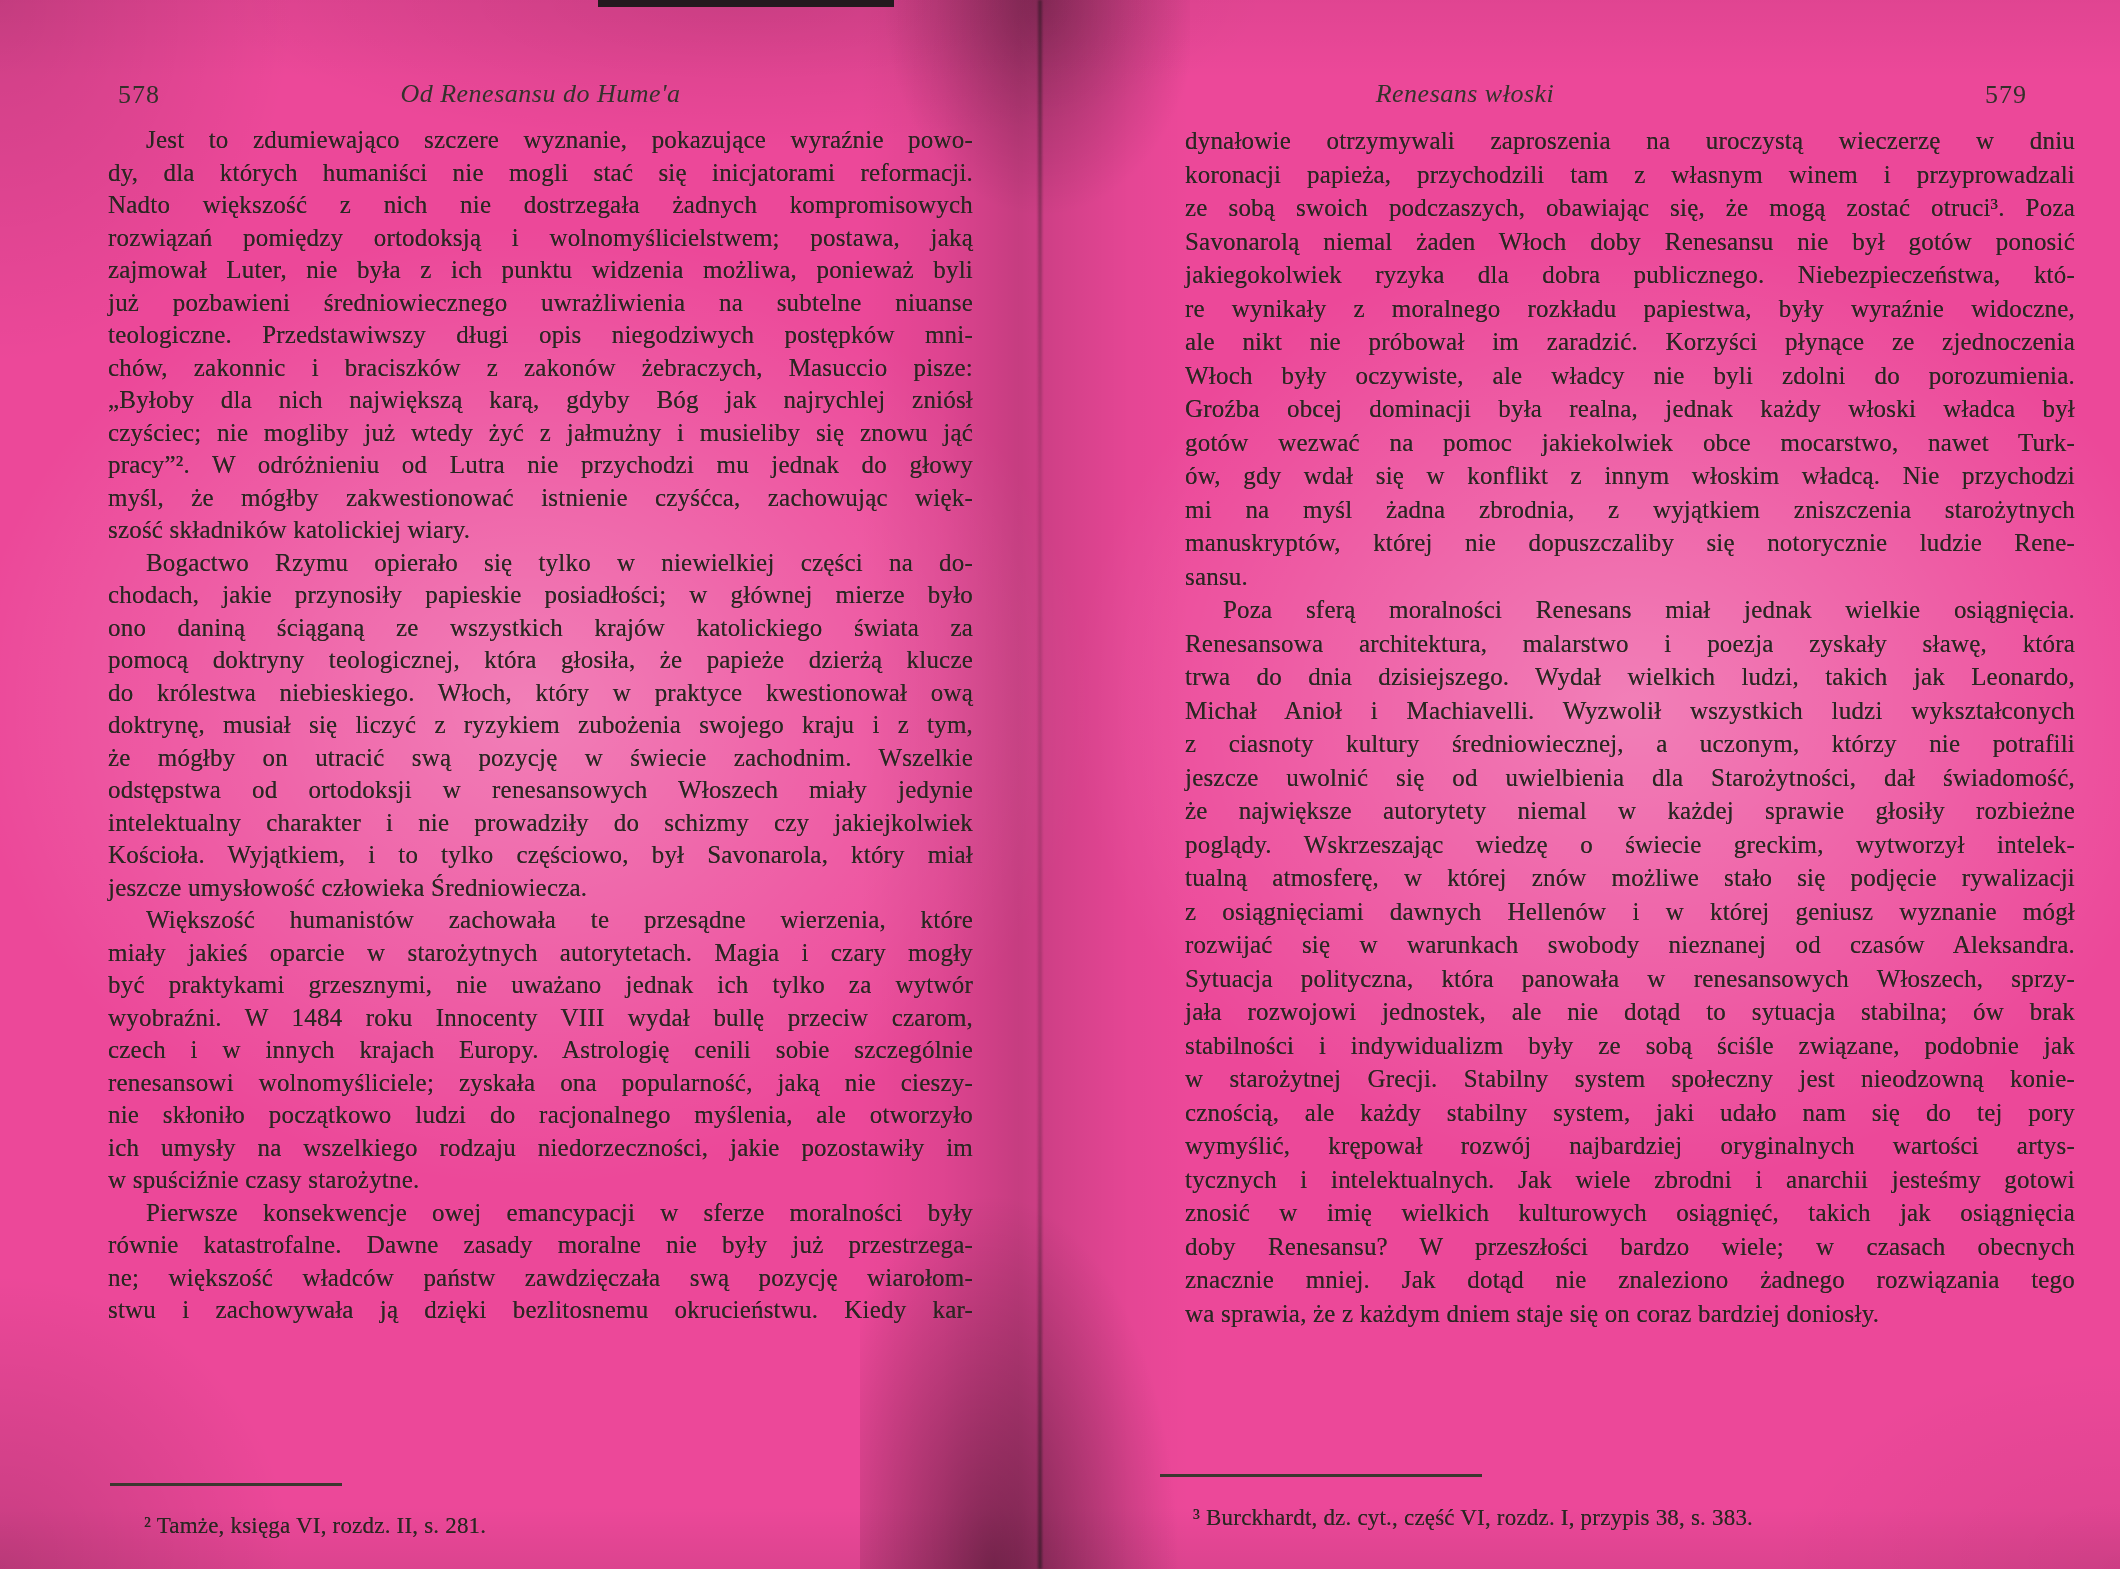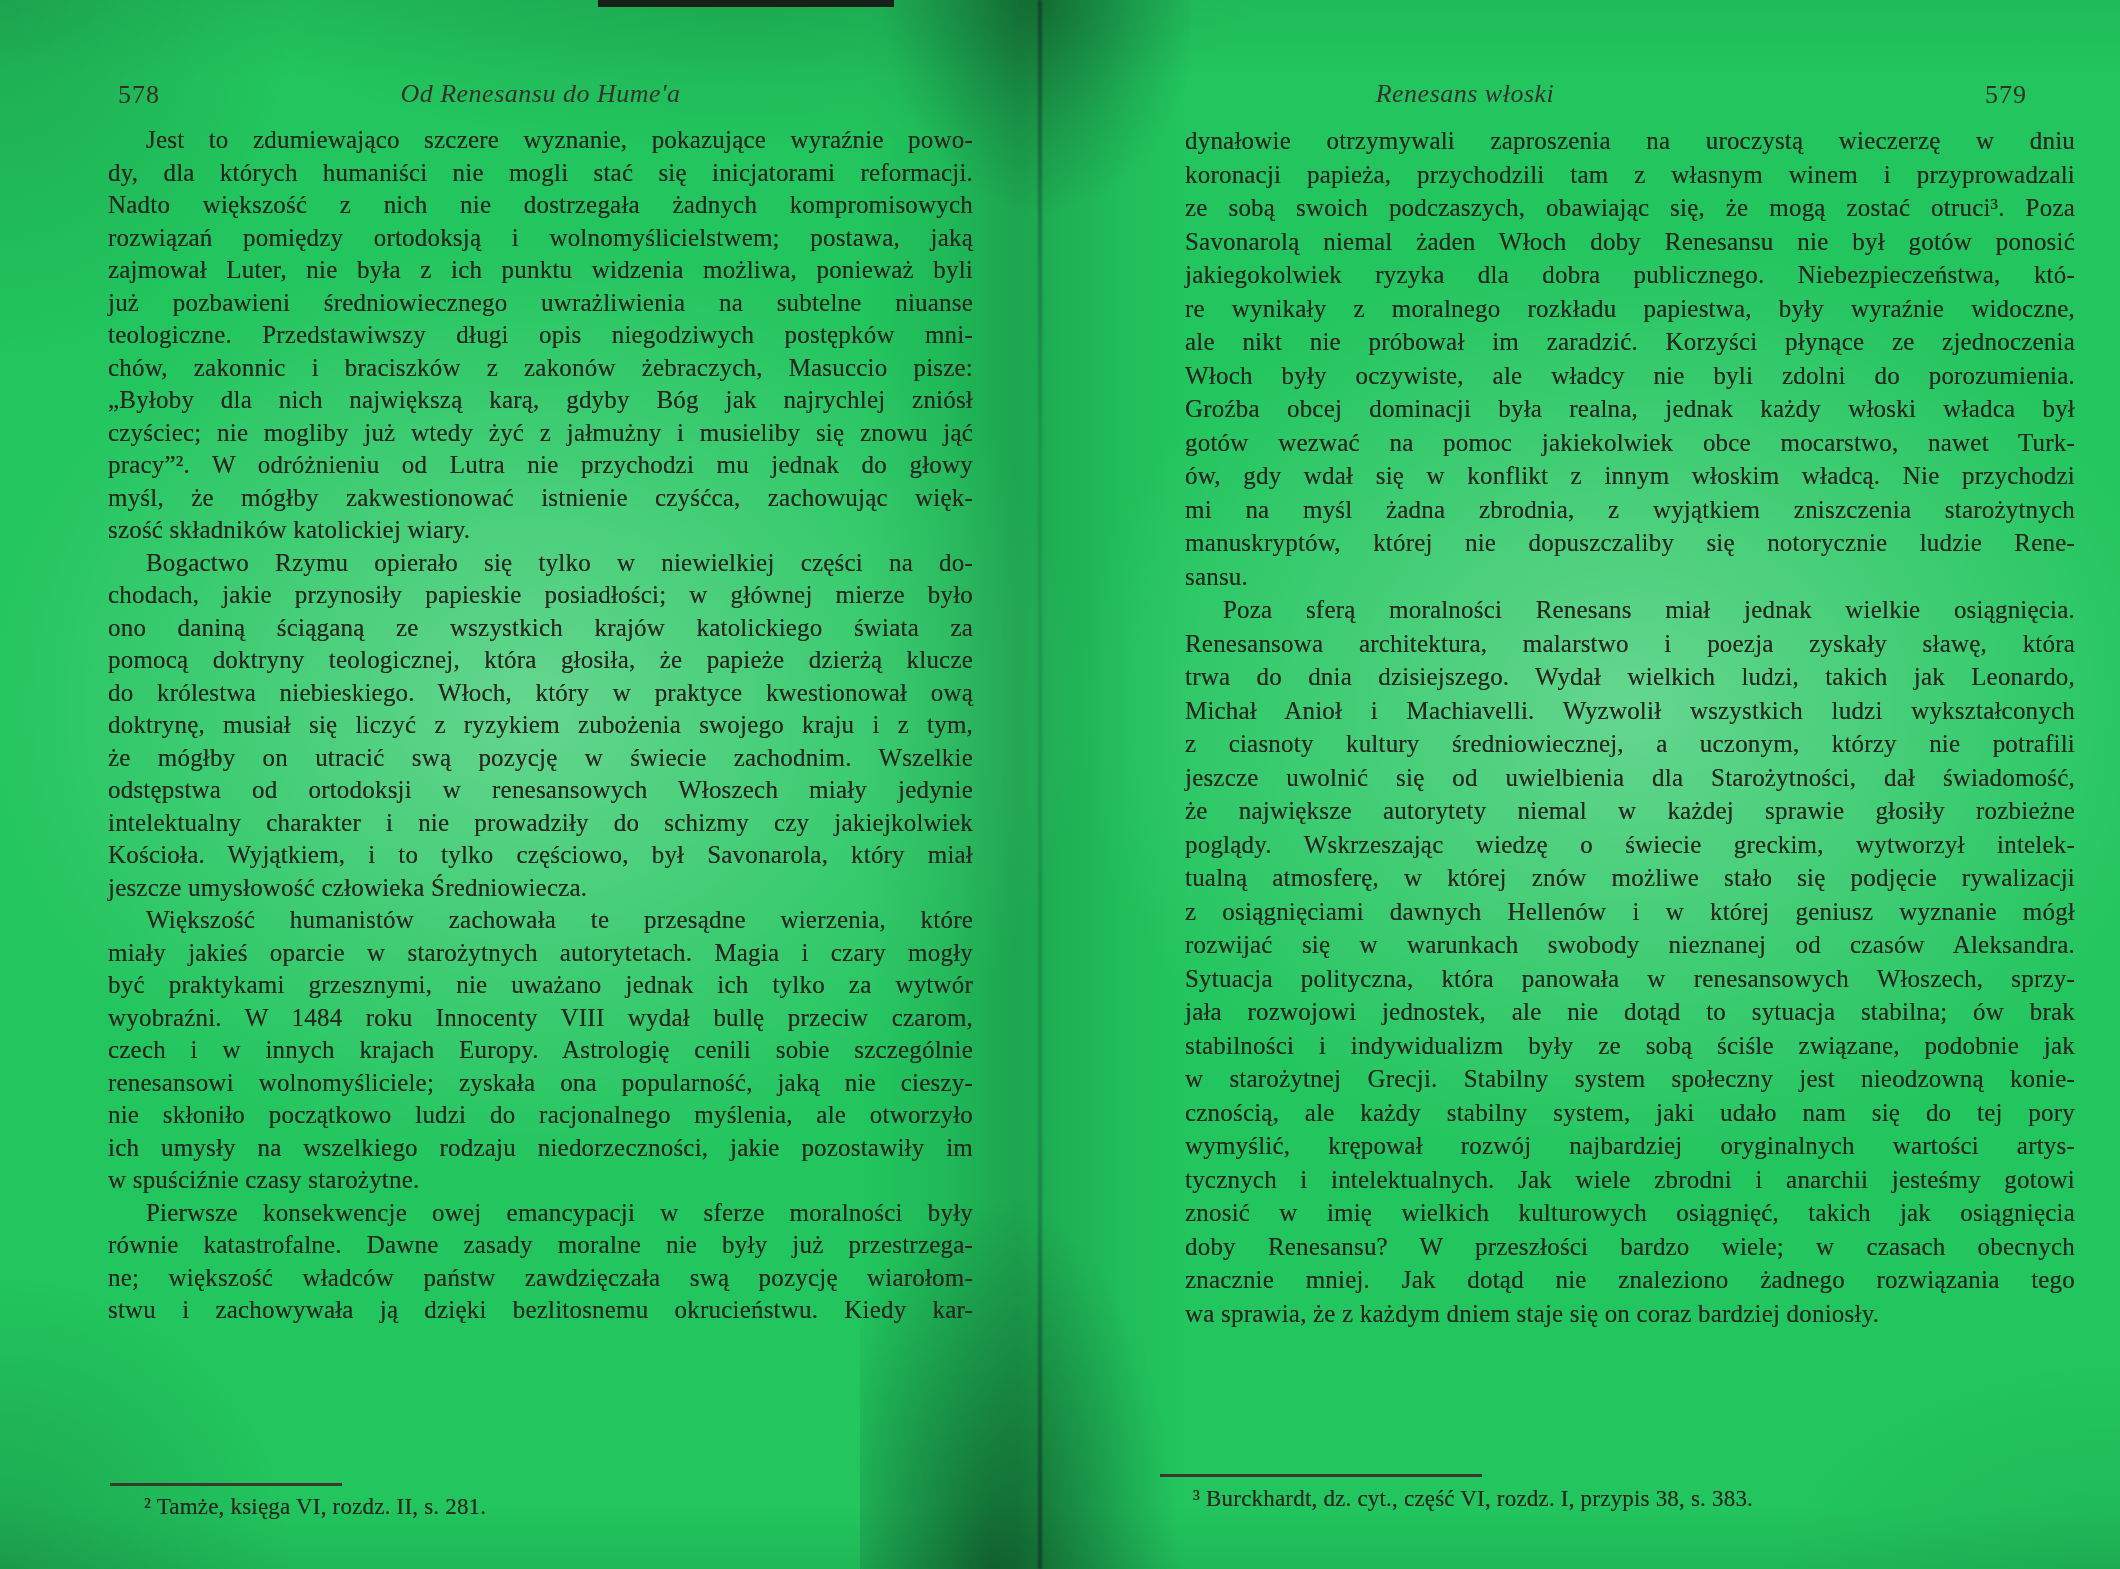--- a/index.html
+++ b/index.html
@@ -1,18 +1,18 @@
 <!DOCTYPE html>
 <html><head>
 <meta charset="utf-8">
 <style>
   html,body { margin:0; padding:0; background:#6b6b69; }
   .scan {
     position:relative; width:2120px; height:1569px; overflow:hidden;
-    background:#22c55e;
+    background:#ec4899;
     font-family:"Liberation Serif", "DejaVu Serif", serif;
     color:#2a2722;
   }
   
   .vignette {
     position:absolute; inset:0; pointer-events:none;
     background:
       radial-gradient(ellipse 420px 520px at 0% 0%, rgba(0,0,0,0.13), transparent 70%),
       radial-gradient(ellipse 420px 420px at 0% 100%, rgba(0,0,0,0.16), transparent 70%),
       radial-gradient(ellipse 500px 300px at 100% 100%, rgba(0,0,0,0.07), transparent 70%),
@@ -59,21 +59,21 @@
 
   .line { text-align:justify; text-align-last:justify; }
   .para .line.lastline { text-align-last:left; }
   .para.cont .line.lastline { text-align-last:justify; }
   .para.indent .line.first { text-indent:38px; }
 
   .fnrule { position:absolute; height:3px; background:#3b382f; }
   .fnrule-left  { left:110px;  top:1483px; width:232px; }
   .fnrule-right { left:1160px; top:1474px; width:322px; }
   .footnote { position:absolute; font-size:23px; letter-spacing:0.2px;
-              text-shadow:0 0 0.6px rgba(42,39,34,0.6); }
+              text-shadow:0 0 0.6px rgba(42,39,34,0.6);margin-top:19px; }
   .fn-left  { left:110px;  top:1494px; width:865px; padding-left:34px; }
   .fn-right { left:1185px; top:1486px; width:890px; padding-left:8px; }
 </style>
 </head>
 <body>
 
 <div class="scan">
   <div class="vignette"></div>
   <div class="gutter"></div>
   <div class="crease"></div>

